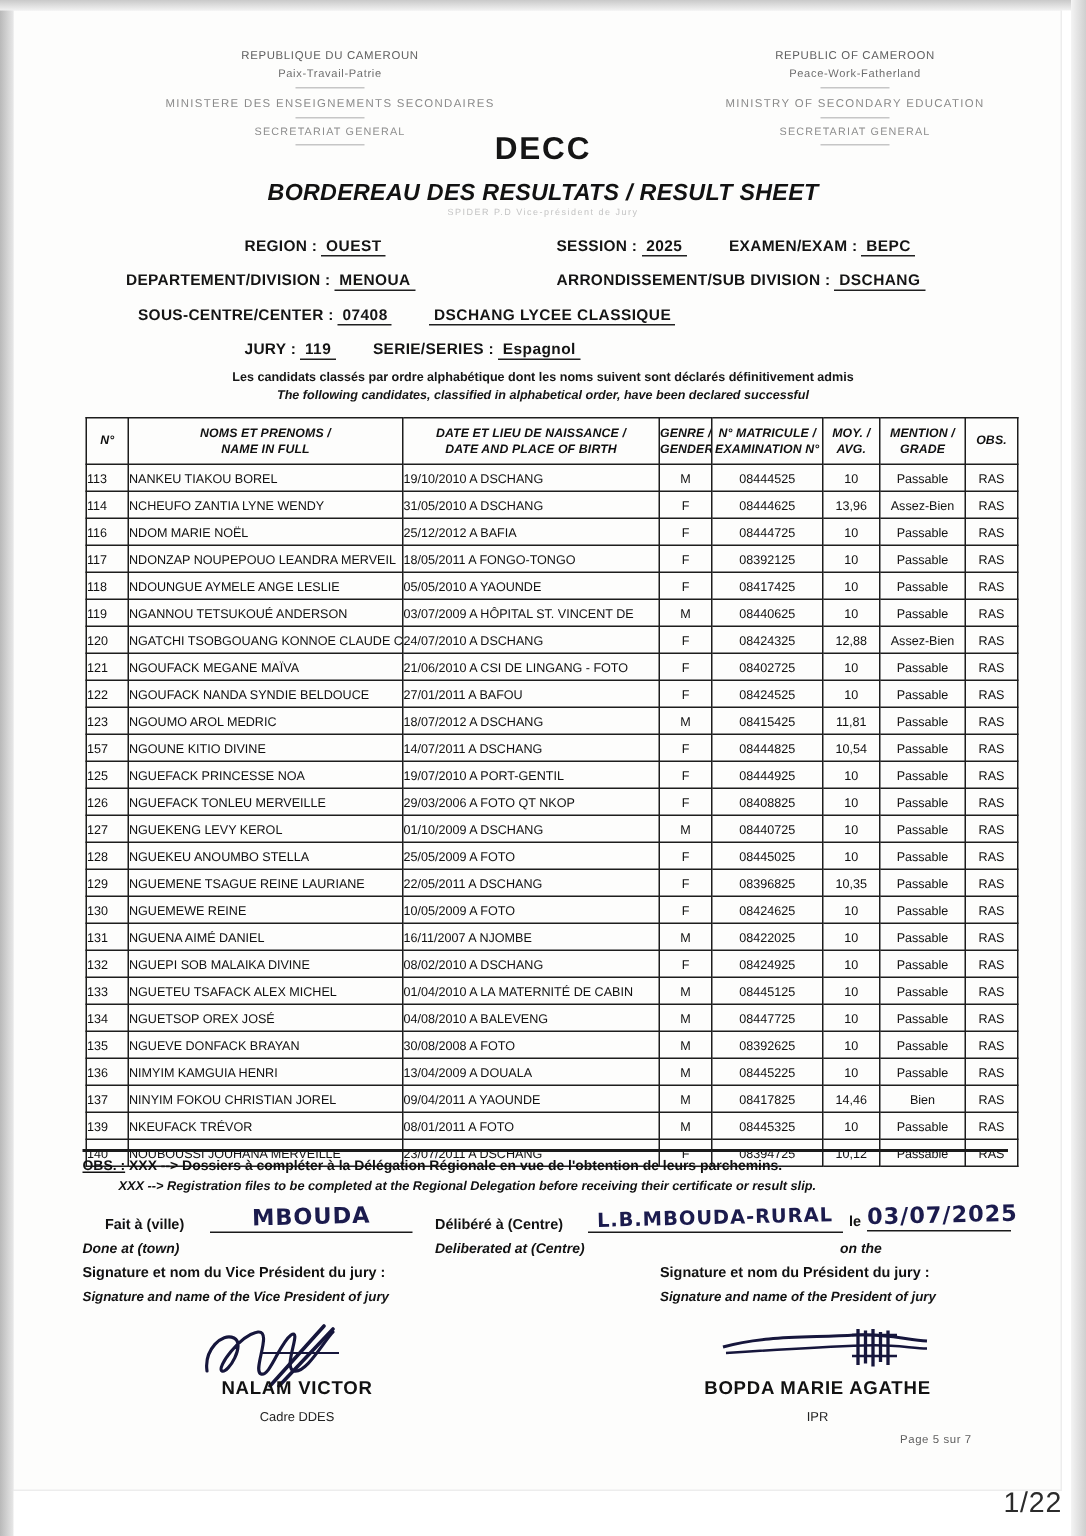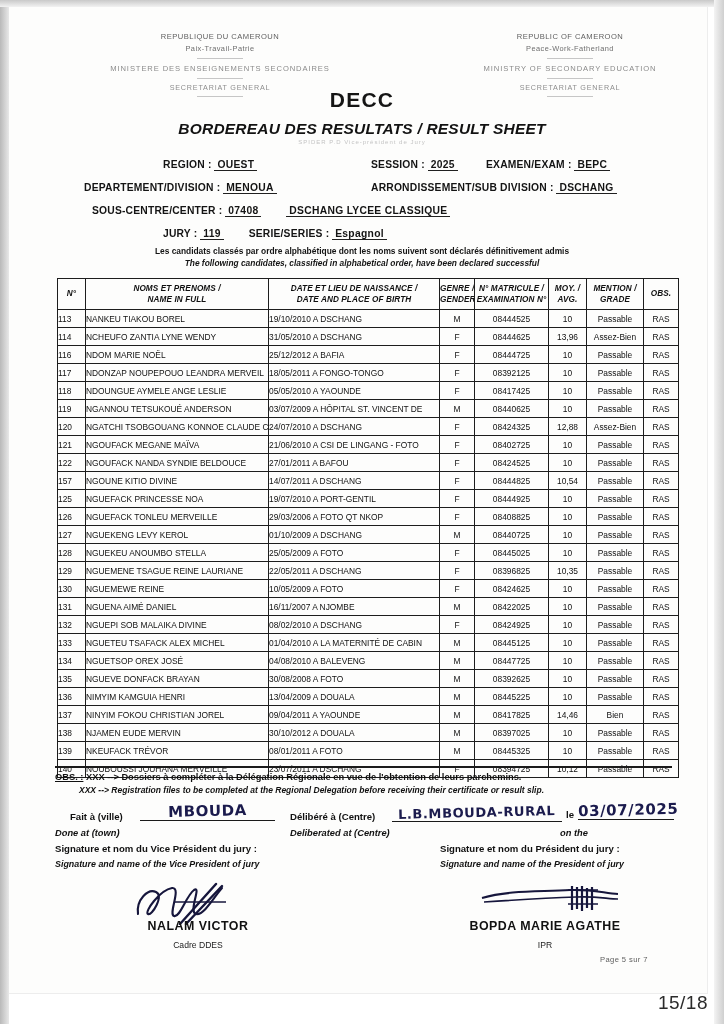--- a/index.html
+++ b/index.html
@@ -400,20 +400,30 @@
           <td class="c-no">122</td>
           <td class="c-name">NGOUFACK NANDA SYNDIE BELDOUCE</td>
           <td class="c-birth">27/01/2011 A BAFOU</td>
           <td class="c-gen">F</td>
           <td class="c-mat">08424525</td>
           <td class="c-moy">10</td>
           <td class="c-men">Passable</td>
           <td class="c-obs">RAS</td>
         </tr>
         <tr>
+          <td class="c-no">123</td>
+          <td class="c-name">NGOUMO AROL MEDRIC</td>
+          <td class="c-birth">18/07/2012 A DSCHANG</td>
+          <td class="c-gen">M</td>
+          <td class="c-mat">08415425</td>
+          <td class="c-moy">11,81</td>
+          <td class="c-men">Passable</td>
+          <td class="c-obs">RAS</td>
+        </tr>
+        <tr>
           <td class="c-no">157</td>
           <td class="c-name">NGOUNE KITIO DIVINE</td>
           <td class="c-birth">14/07/2011 A DSCHANG</td>
           <td class="c-gen">F</td>
           <td class="c-mat">08444825</td>
           <td class="c-moy">10,54</td>
           <td class="c-men">Passable</td>
           <td class="c-obs">RAS</td>
         </tr>
         <tr>
@@ -537,30 +547,20 @@
           <td class="c-obs">RAS</td>
         </tr>
         <tr>
           <td class="c-no">137</td>
           <td class="c-name">NINYIM FOKOU CHRISTIAN JOREL</td>
           <td class="c-birth">09/04/2011 A YAOUNDE</td>
           <td class="c-gen">M</td>
           <td class="c-mat">08417825</td>
           <td class="c-moy">14,46</td>
           <td class="c-men">Bien</td>
-          <td class="c-obs">RAS</td>
-        </tr>
-        <tr>
-          <td class="c-no">138</td>
-          <td class="c-name">NJAMEN EUDE MERVIN</td>
-          <td class="c-birth">30/10/2012 A DOUALA</td>
-          <td class="c-gen">M</td>
-          <td class="c-mat">08397025</td>
-          <td class="c-moy">10</td>
-          <td class="c-men">Passable</td>
           <td class="c-obs">RAS</td>
         </tr>
         <tr>
           <td class="c-no">139</td>
           <td class="c-name">NKEUFACK TRÉVOR</td>
           <td class="c-birth">08/01/2011 A FOTO</td>
           <td class="c-gen">M</td>
           <td class="c-mat">08445325</td>
           <td class="c-moy">10</td>
           <td class="c-men">Passable</td>
@@ -648,14 +648,14 @@
     <path d="M88 6 L118 6 M88 20 L118 20" fill="none" stroke="#16163c" stroke-width="1.6"></path>
   </svg>
   <div class="blk" style="left:430px; top:916px; width:230px; text-align:center;">
     <span class="signame">BOPDA MARIE AGATHE</span>
   </div>
   <div class="blk" style="left:430px; top:934px; width:230px; text-align:center;">
     <span class="sigrole">IPR</span>
   </div>
 
   <div id="pagenum">Page 5 sur 7</div>
-  <div id="counter">15/18</div>
+  <div id="counter">1/22</div>
 </div>
 
 </body></html>

